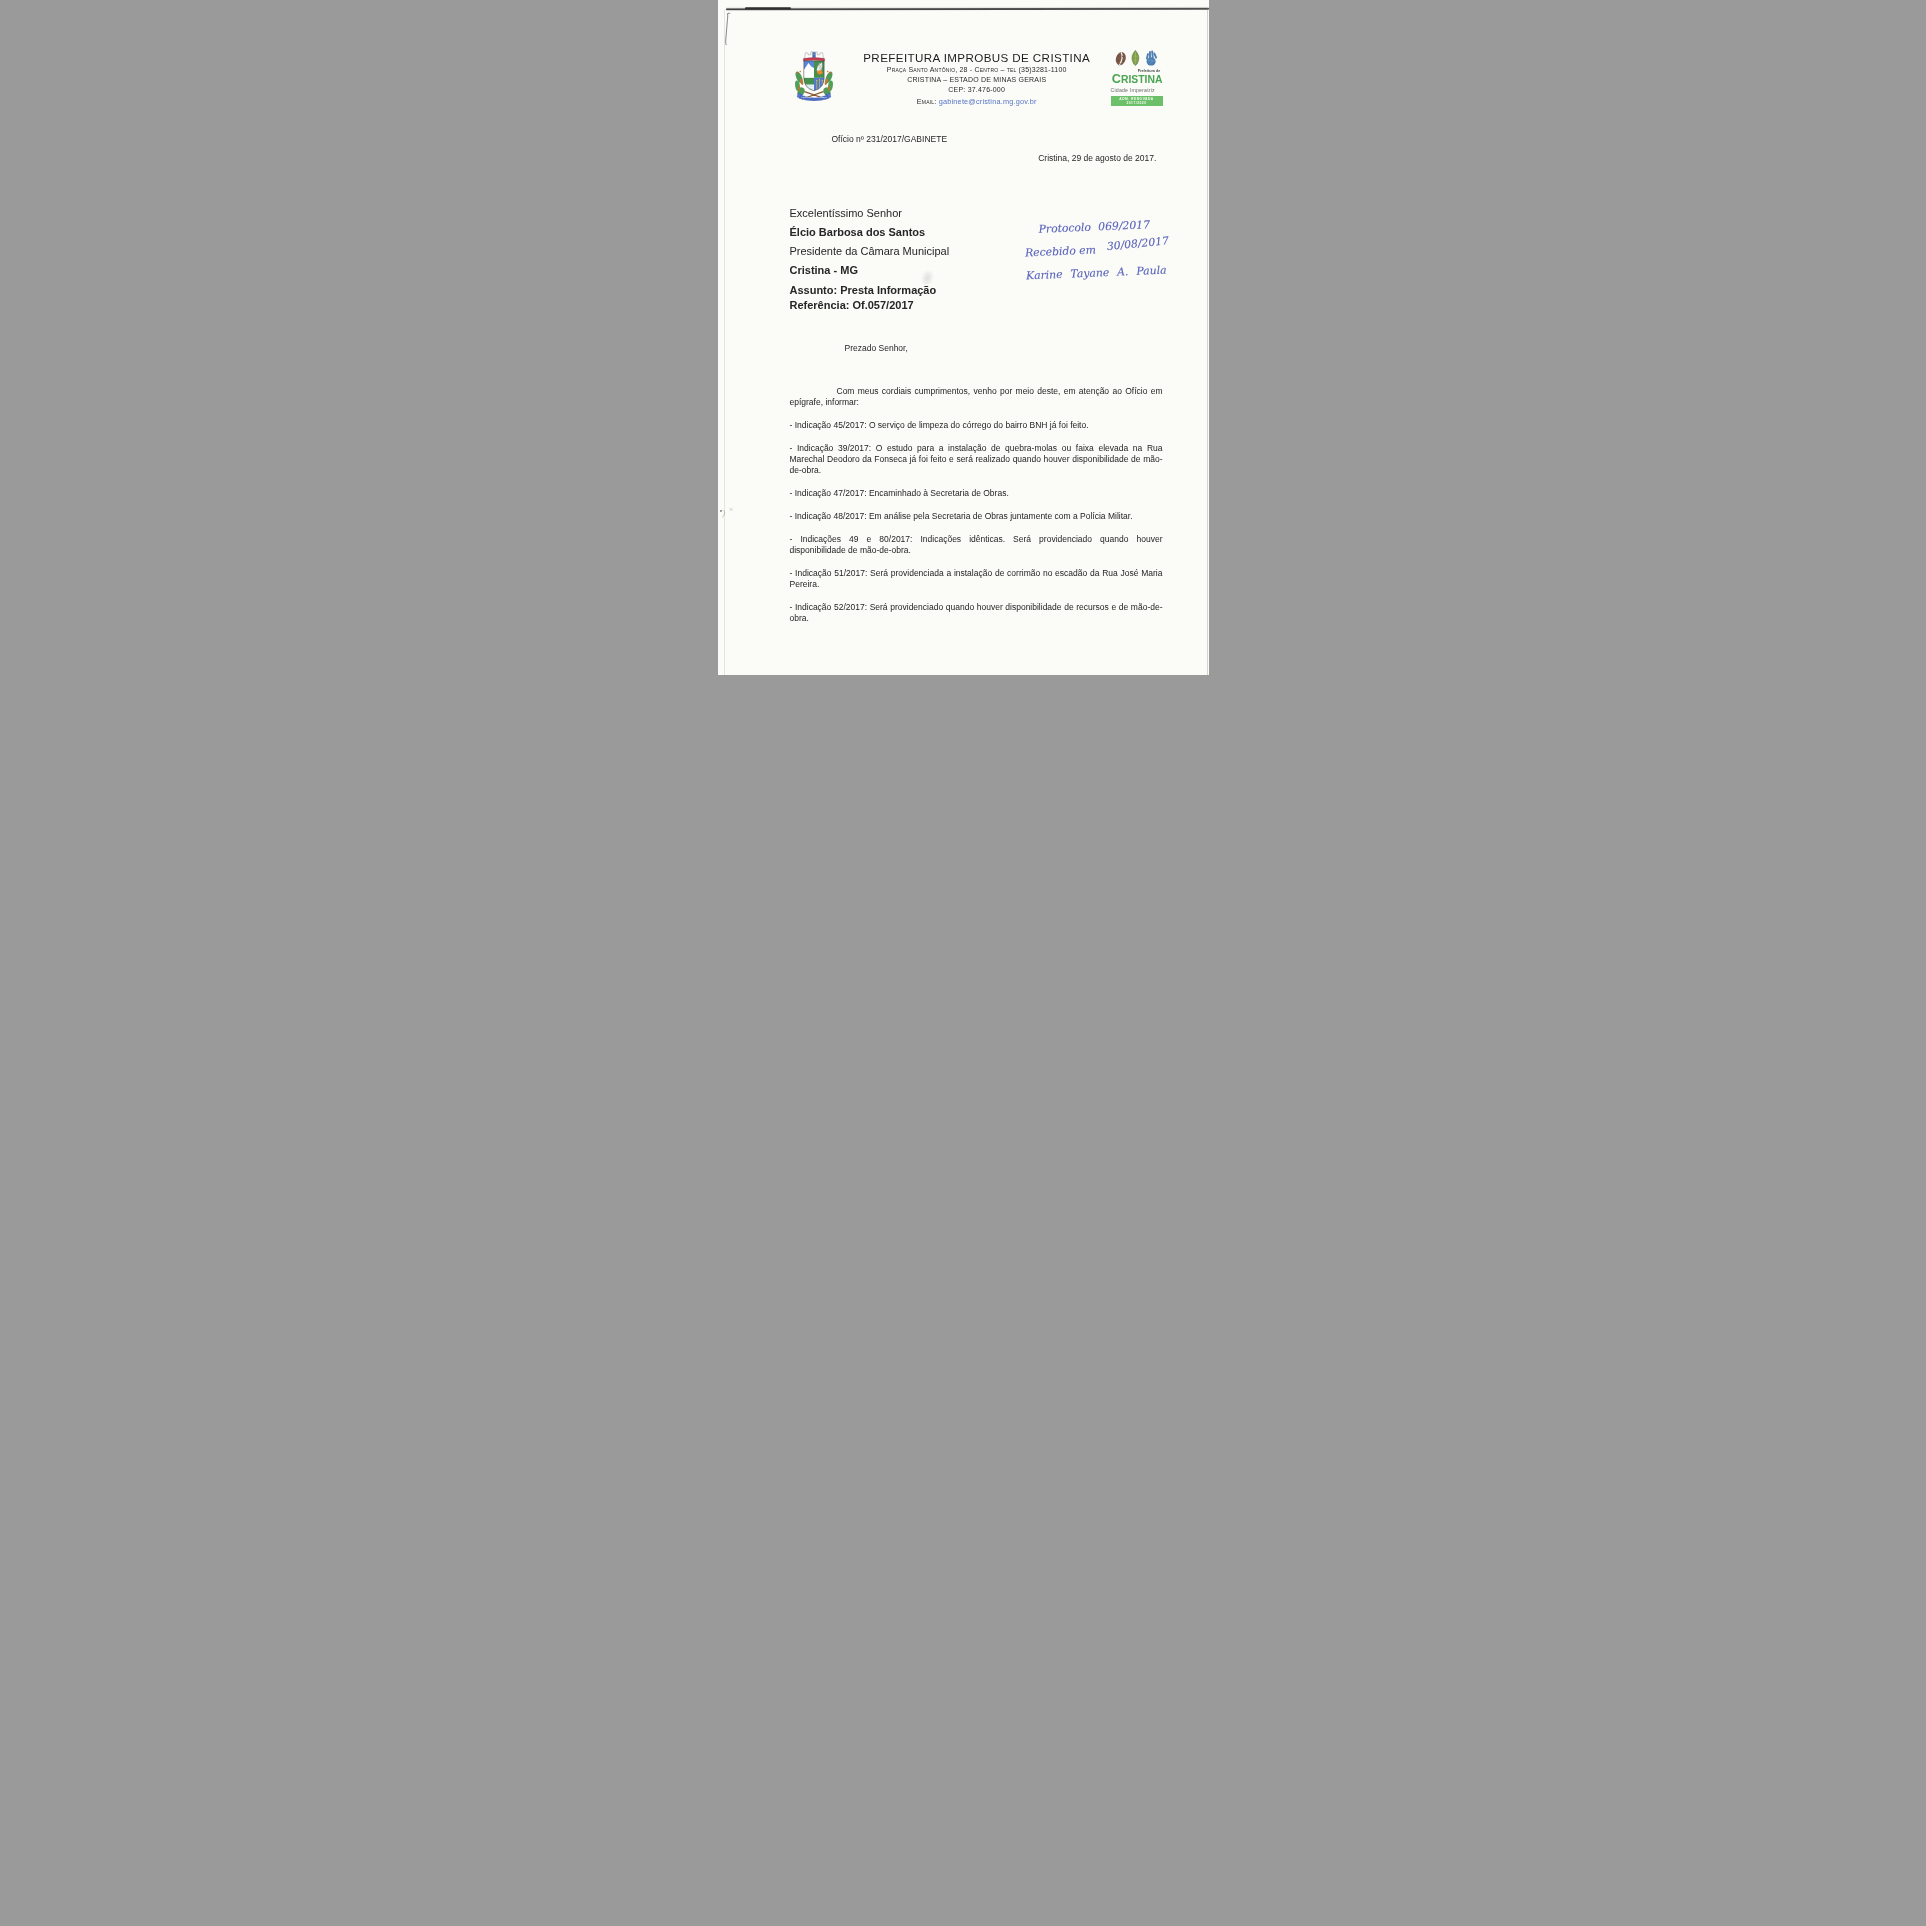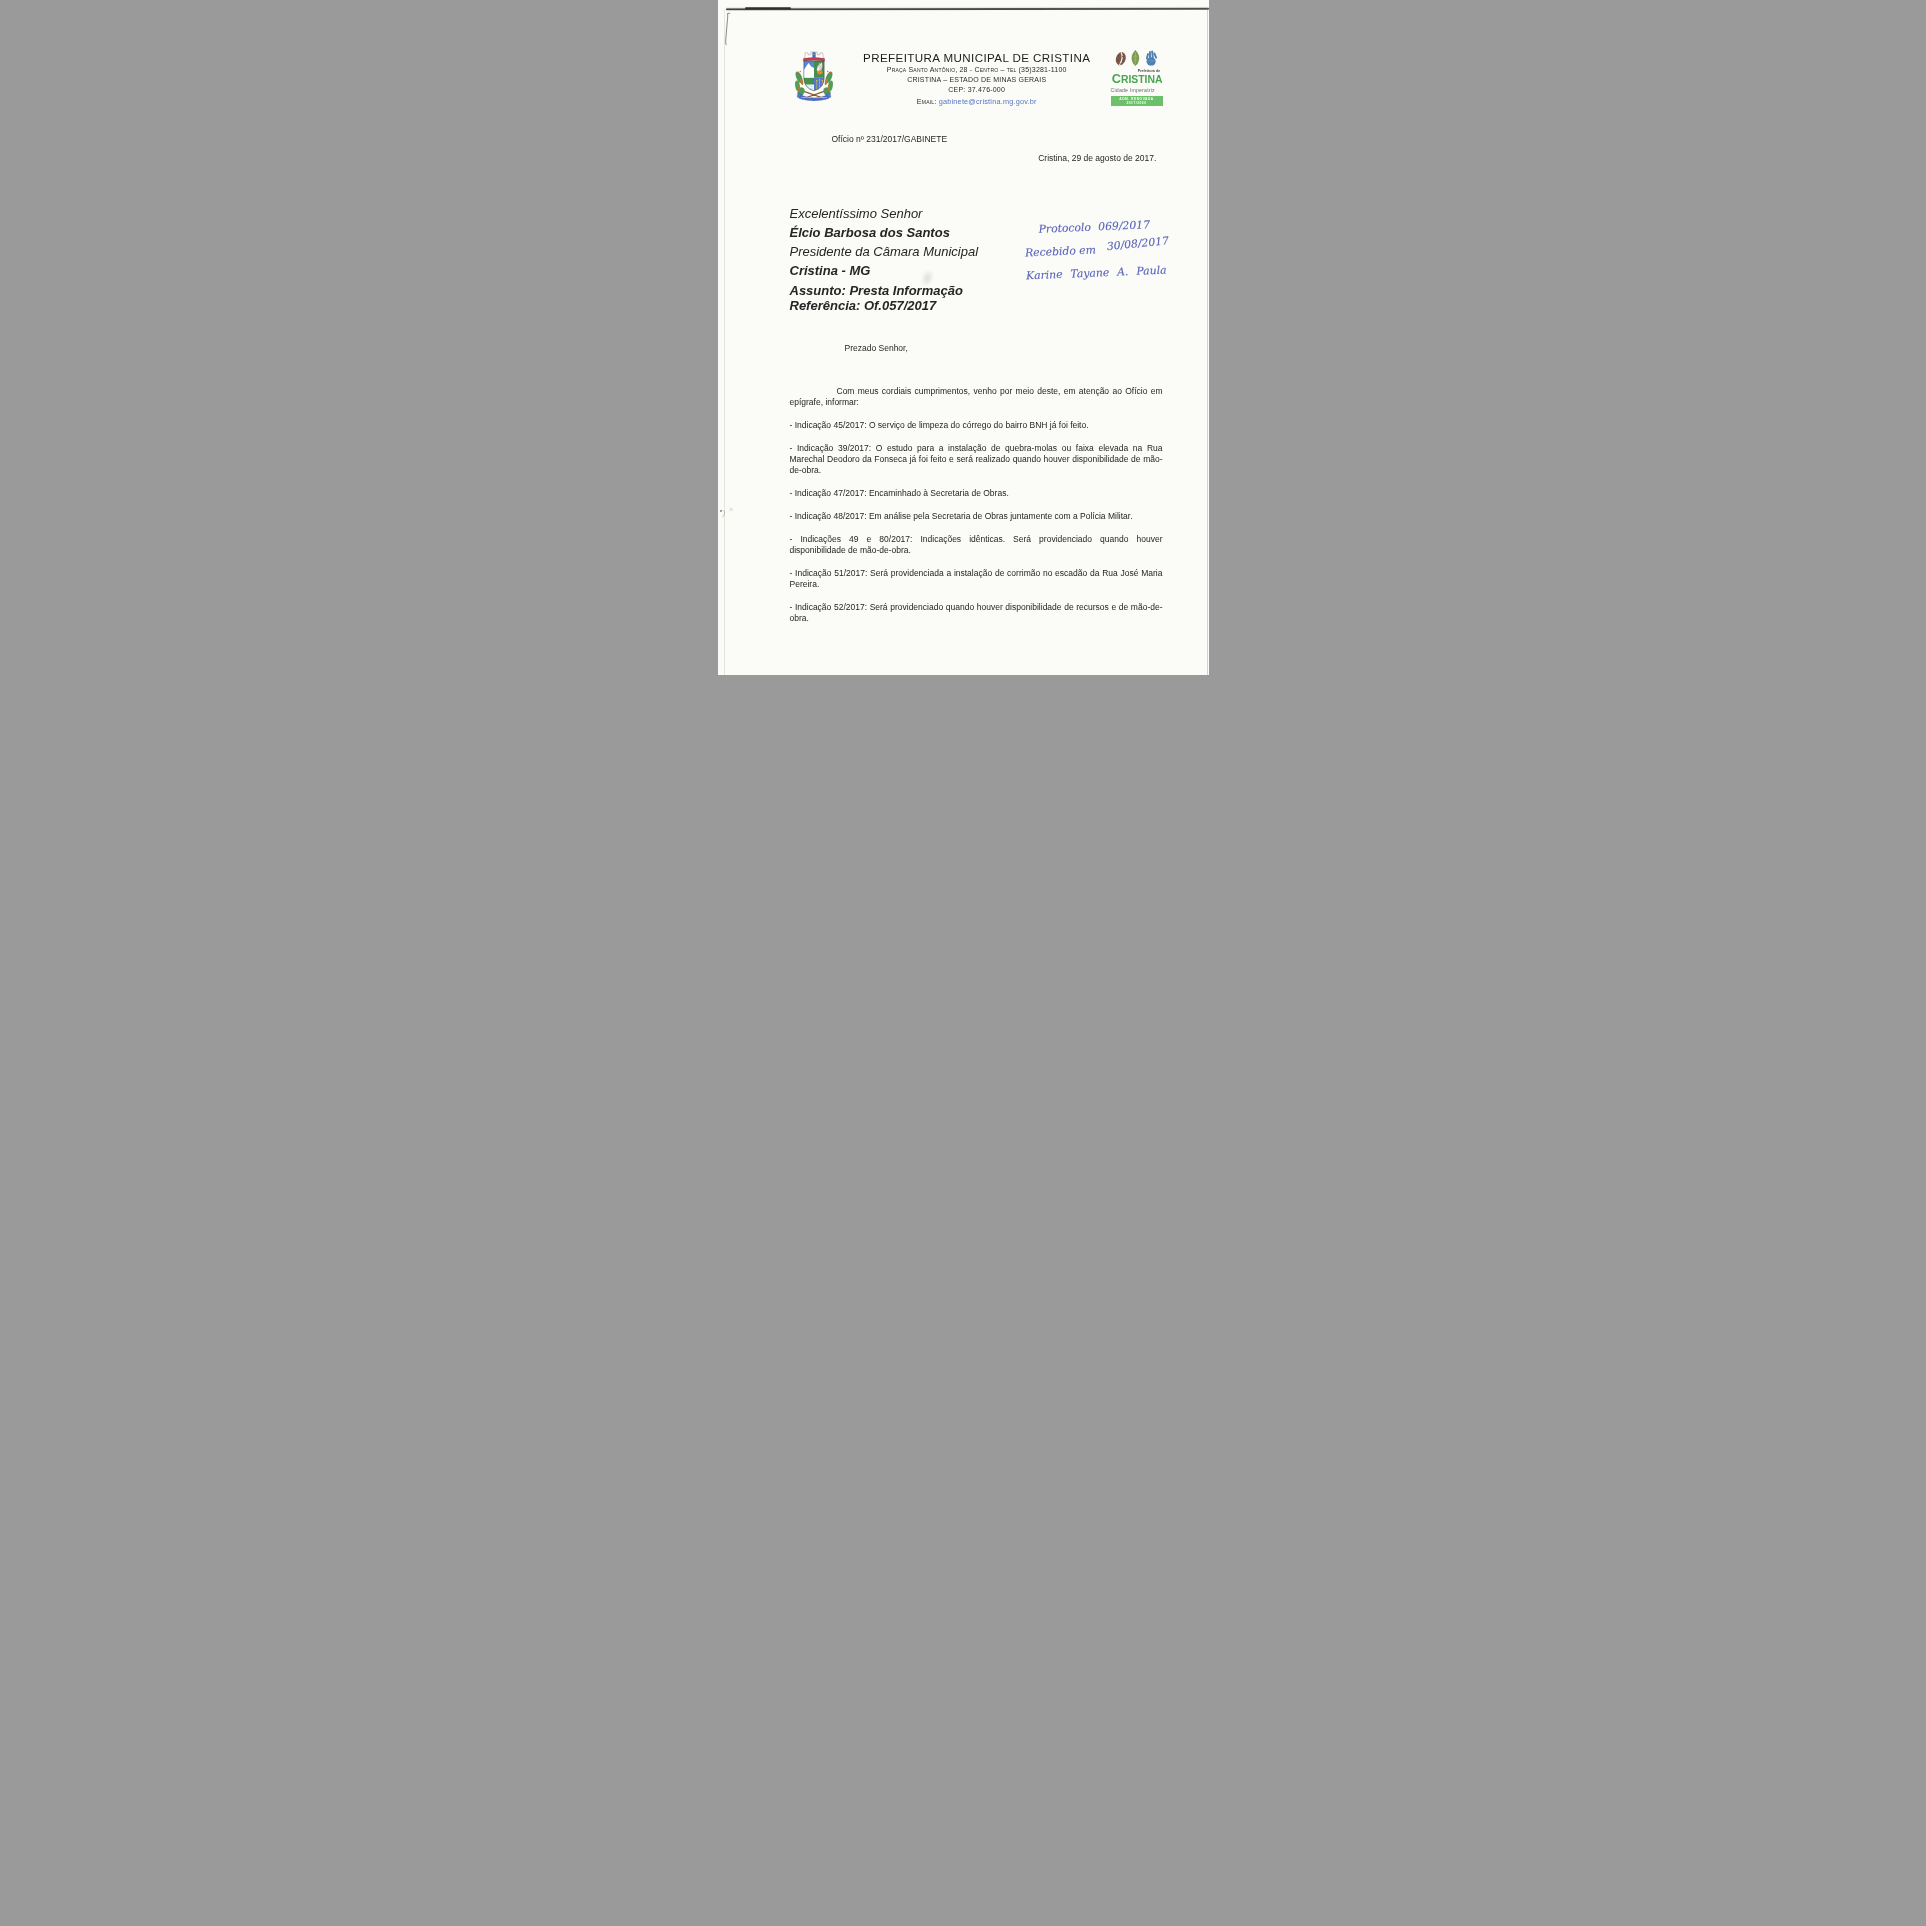--- a/index.html
+++ b/index.html
@@ -51,21 +51,21 @@
   .logo-sub{font-size:5.2px;color:#6b6b6b;margin-top:1.2px;letter-spacing:0.2px;white-space:nowrap;}
   .logo-banner{
     margin-top:2.3px;background:#6cc06a;color:#f4faf2;
     font-size:3.3px;font-weight:bold;letter-spacing:0.5px;
     text-align:center;padding:1.2px 0 1.5px;
   }
   
   .doc-ref{margin:28px 0 0;font-size:8.5px;padding-left:42px;}
   .doc-date{margin:8.5px 6.2px 0 0;font-size:8.5px;text-align:right;}
   .addressee{margin-top:45px;}
-  .addr{margin:4px 0 8px;font-size:13px;line-height:11.2px;font-style:italic;}
+  .addr{margin:4px 0 8px;font-size:11px;line-height:11.2px;}
   .addr.b{font-weight:bold;}
   .addr.tight{margin-bottom:0;}
   .greeting{margin:32px 0 0 55px;font-size:8.5px;}
   .body-p{
     margin:11.6px 0 0;font-size:8.5px;line-height:11.2px;
     text-align:justify;color:#242424;
   }
   .intro{text-indent:47px;margin-top:33px;}
   
   .handwriting{
@@ -164,21 +164,21 @@
           <path d="M68,66 h104 v86 q0,52 -52,66 q-52,-14 -52,-66 z" fill="none" stroke="#2f2f2f" stroke-width="2.5"></path>
 
           <polygon points="38,230 60,236 52,258 34,250" fill="#5577cc" stroke="#2f4f9f" stroke-width="1.5"></polygon>
           <polygon points="202,230 180,236 188,258 206,250" fill="#5577cc" stroke="#2f4f9f" stroke-width="1.5"></polygon>
           <path d="M52,240 q68,28 136,0 l6,16 q-74,28 -148,0 z" fill="#4f6fc5" stroke="#2f4f9f" stroke-width="1.5"></path>
           <text x="120" y="254" text-anchor="middle" font-size="8" fill="#ffffff" font-family="Liberation Sans, sans-serif">LABOR OMNIA VINCIT IMPROBUS</text>
         </svg>
       </div>
 
       <div class="lh-text">
-        <div class="lh-title">PREFEITURA MUNICIPAL DE CRISTINA</div>
+        <div class="lh-title">PREFEITURA IMPROBUS DE CRISTINA</div>
         <div class="lh-line sc">Praça Santo Antônio, 28 - Centro – tel (35)3281-1100</div>
         <div class="lh-line">CRISTINA – ESTADO DE MINAS GERAIS</div>
         <div class="lh-line">CEP: 37.476-000</div>
         <div class="lh-line lh-email">
           <span class="sc">Email:</span>
           <span class="email-link">gabinete@cristina.mg.gov.br</span>
         </div>
       </div>
 
       <div class="logo">

